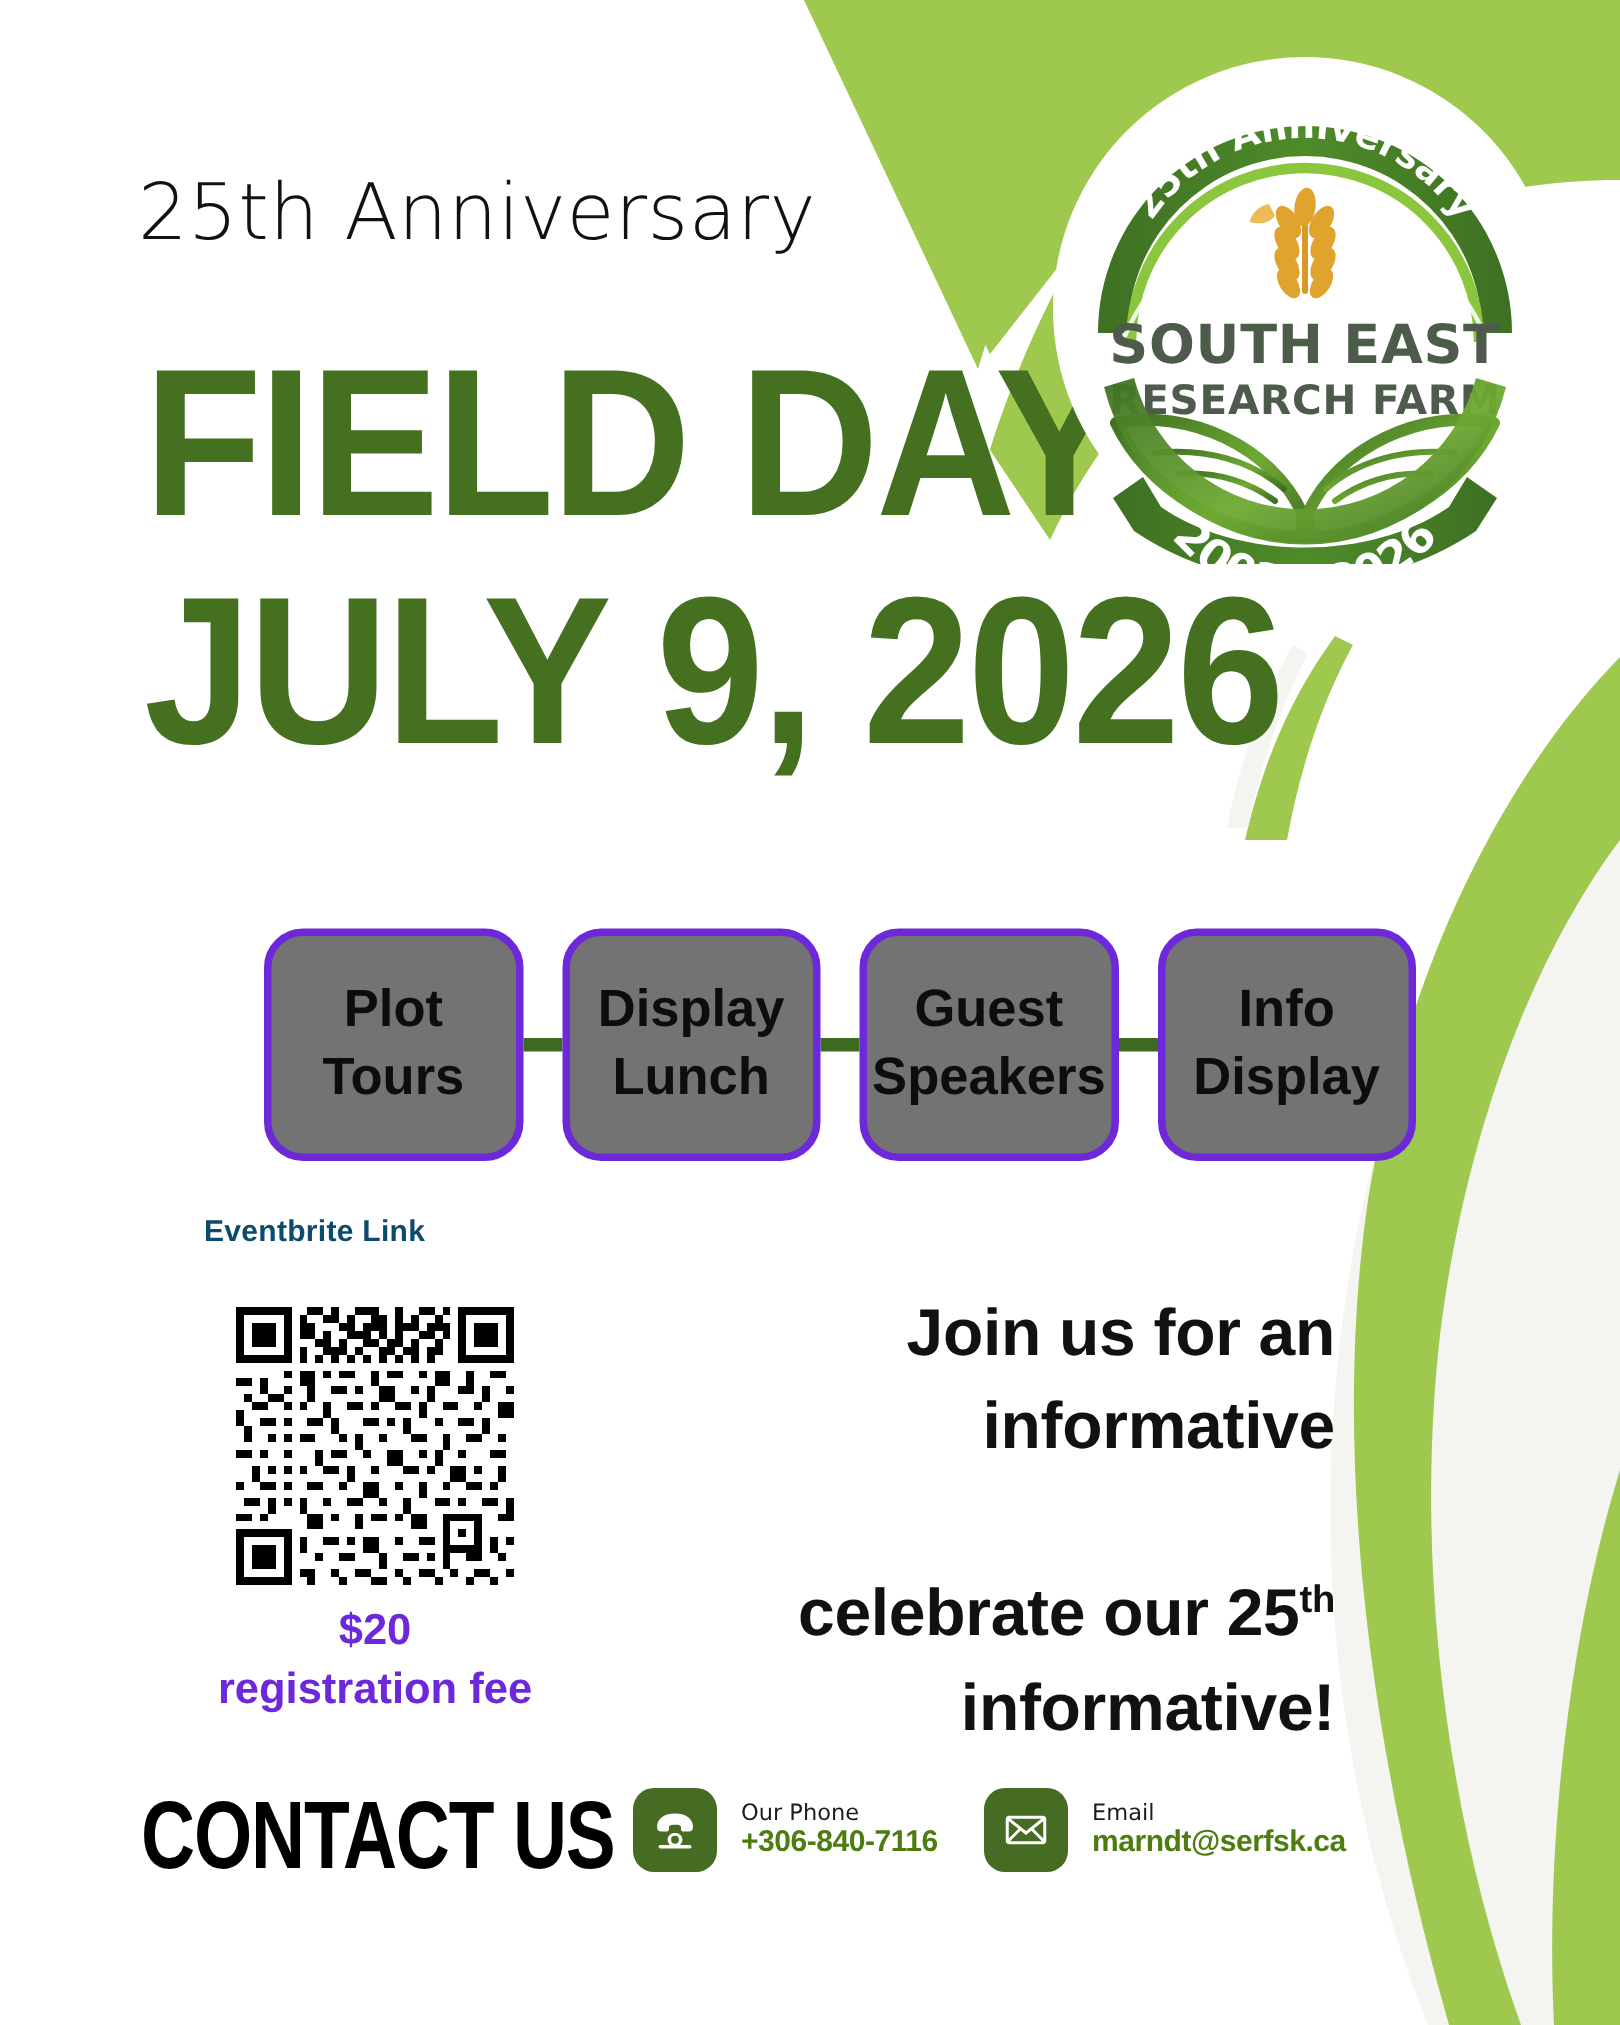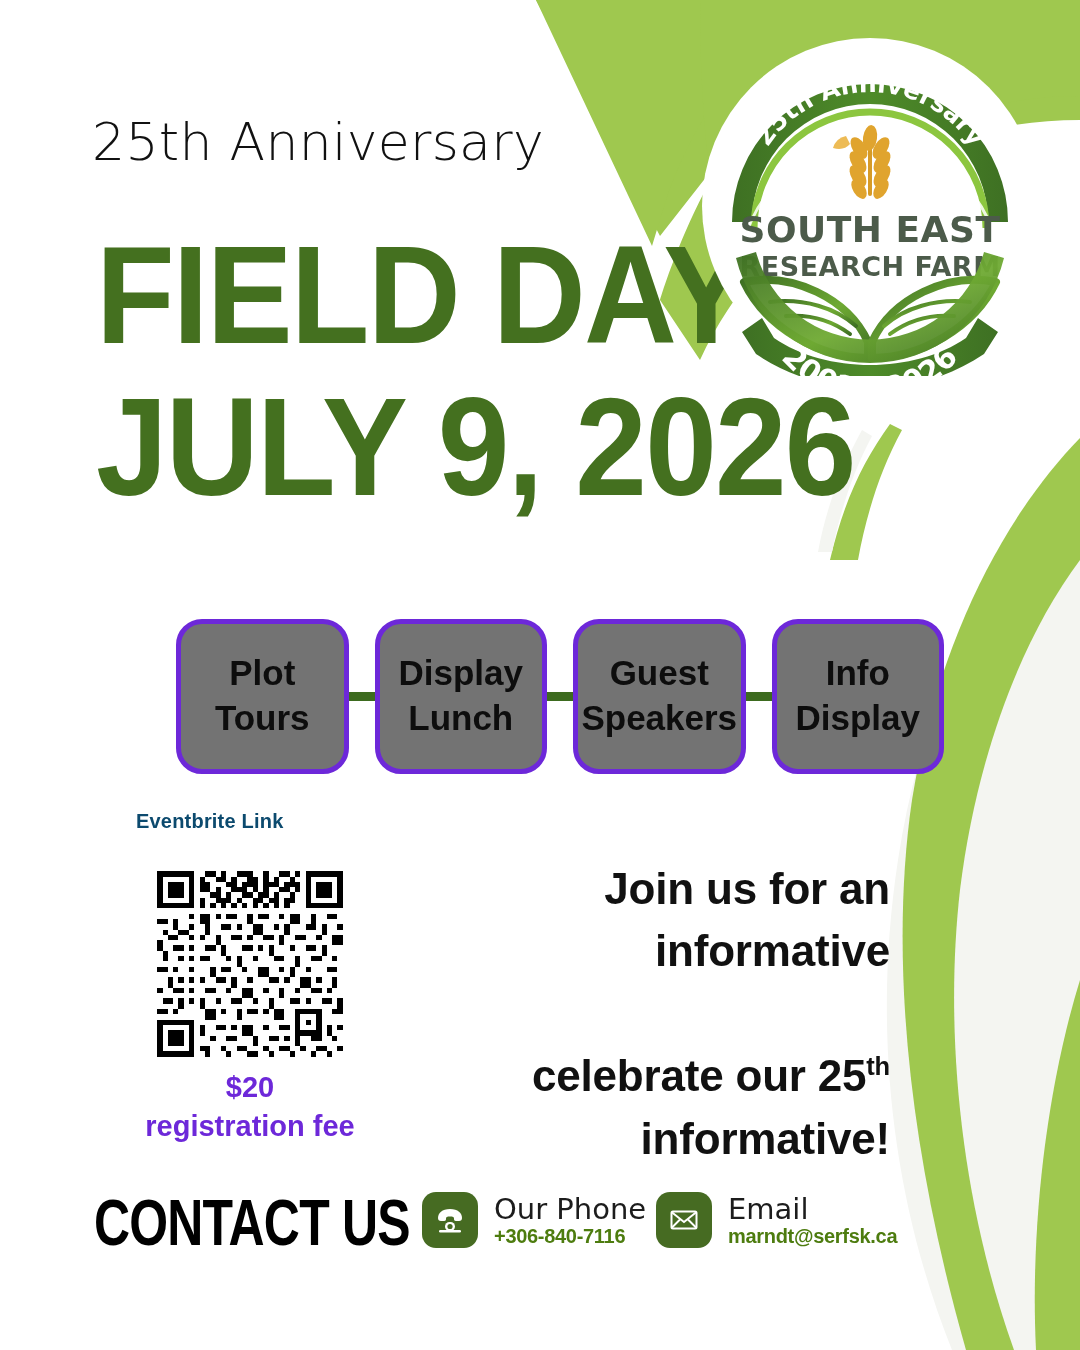--- a/index.html
+++ b/index.html
@@ -180,21 +180,21 @@
     height: 56px;
     border-radius: 14px;
     background: #466B22;
     display: flex;
     align-items: center;
     justify-content: center;
     flex: 0 0 56px;
   }
   .contact-text { display: flex; flex-direction: column; line-height: 1.12; }
   .contact-label {
-    font-size: 29px;
+    font-size: 15px;
     font-weight: 400;
     color: #1c1c1c;
     font-family: "DejaVu Sans", sans-serif;
   }
   .contact-value {
     font-size: 20px;
     font-weight: 700;
     color: #4d7c0f;
     letter-spacing: -0.3px;
     white-space: nowrap;

